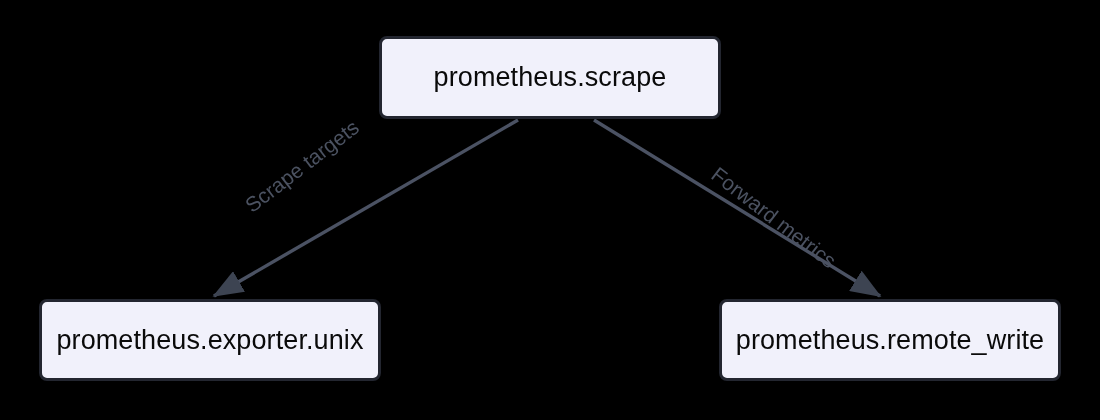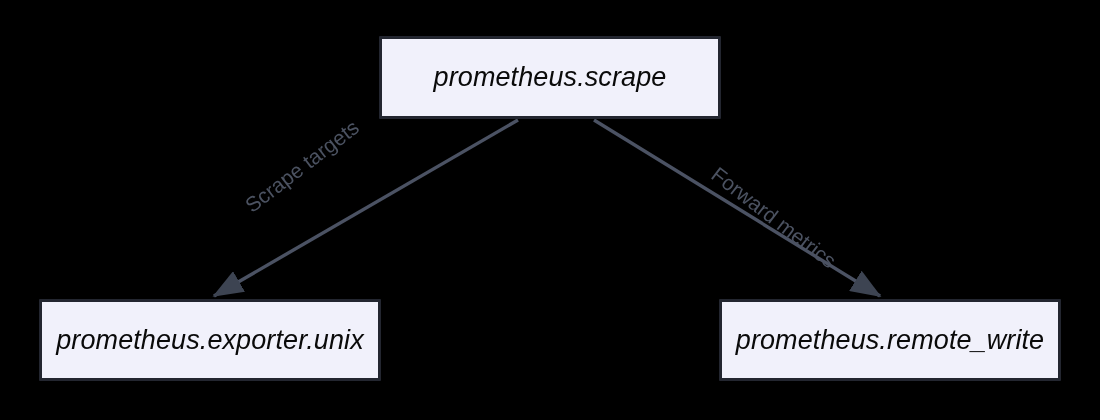--- a/index.html
+++ b/index.html
@@ -20,25 +20,24 @@
     left: 0;
     top: 0;
     width: 1100px;
     height: 420px;
   }
   .node {
     position: absolute;
     box-sizing: border-box;
     background: #f1f1fb;
     border: 3px solid #232630;
-    border-radius: 1px;
+    border-radius: 8px;
     display: flex;
     align-items: center;
     justify-content: center;
-    font-style: italic;
   }
   .node-label {
     font-size: 27px;
     color: #0a0a0a;
     letter-spacing: 0.1px;
     white-space: nowrap;
     font-family: "Liberation Sans", sans-serif;
   }
   #node-scrape {
     left: 379px;

